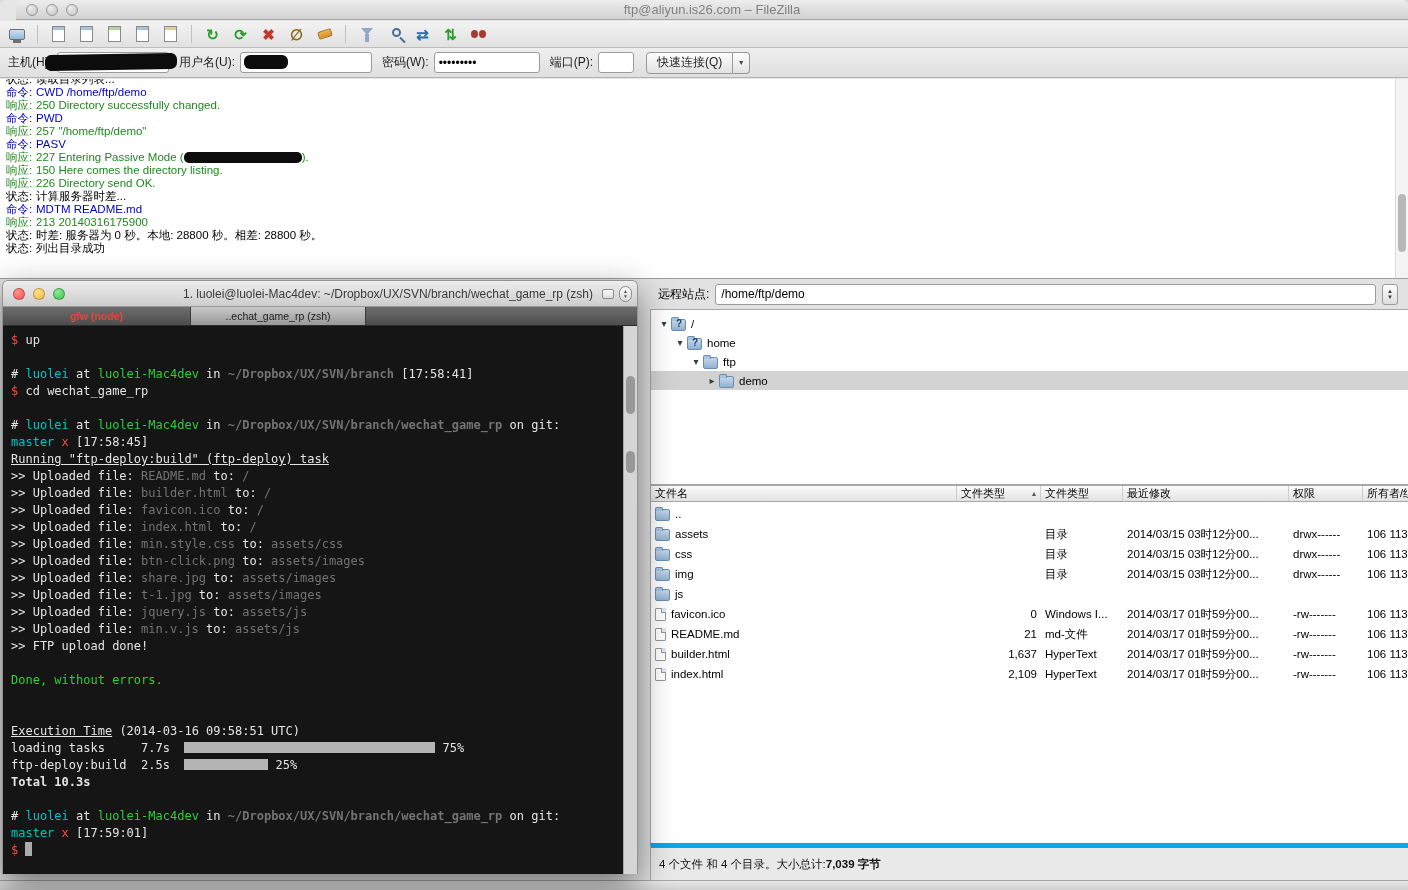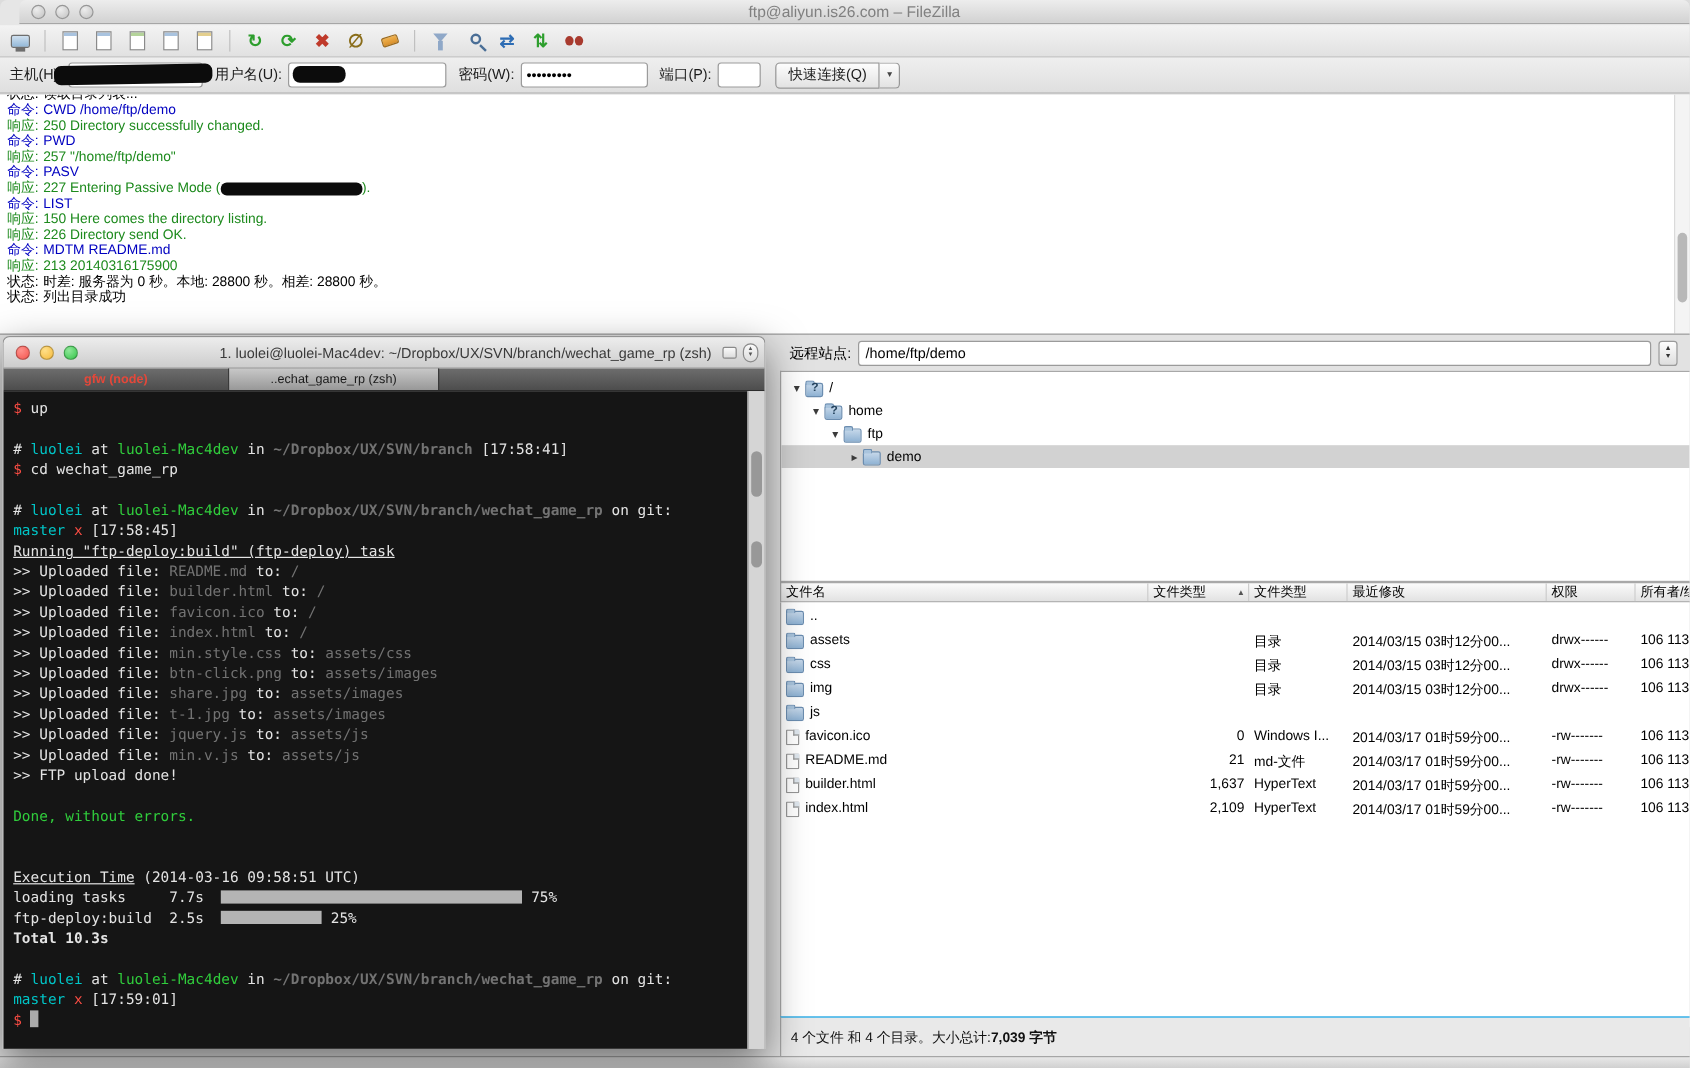--- a/index.html
+++ b/index.html
@@ -75,21 +75,21 @@
 .hcell{display:flex;align-items:center;justify-content:space-between;padding:0 4px;border-right:1px solid #cdcdcd;flex:none;overflow:hidden;white-space:nowrap}
 .col-name{width:306px}.col-size{width:84px}.col-type{width:82px}.col-mod{width:166px}.col-perm{width:74px}
 .col-owner{flex:1 1 auto;border-right:none}
 .sort{font-size:8px;color:#555;margin-left:2px}
 .file-rows{position:absolute;top:223px;left:0;right:0;bottom:24px;background:#fff;border-left:1px solid #a8a8a8;overflow:hidden;padding-top:2px}
 .file-row{display:flex;height:20px;align-items:center;font-size:11.5px;white-space:nowrap}
 .fcell{padding:0 4px;flex:none;overflow:hidden}
 .fcell.col-size{text-align:right}
 .fcell.col-owner{flex:1 1 auto}
 .name-inner{display:flex;align-items:center;gap:5px}
-.remote-status{position:absolute;left:0;right:0;bottom:0;height:24px;background:#e9e9e9;border-top:1px solid #0ea5e9;border-left:1px solid #a8a8a8;display:flex;align-items:center;padding:16px 8px;font-size:11.5px;color:#111}
+.remote-status{position:absolute;left:0;right:0;bottom:0;height:24px;background:#e9e9e9;border-top:5px solid #0ea5e9;border-left:1px solid #a8a8a8;display:flex;align-items:center;padding:16px 8px;font-size:11.5px;color:#111}
 .bottombar{position:absolute;left:0;right:0;bottom:0;height:10px;background:linear-gradient(#e8e8e8,#d0d0d0);border-top:1px solid #a6a6a6}
 
 
 .terminal{position:absolute;left:2px;top:280px;width:636px;height:594px;z-index:5;border-radius:6px 6px 0 0;box-shadow:0 12px 34px rgba(0,0,0,.5);border:1px solid rgba(0,0,0,.35);border-bottom:none}
 .term-titlebar{height:26px;background:linear-gradient(#ededed,#cdcdcd);border-radius:5px 5px 0 0;border-bottom:1px solid #969696;position:relative;display:flex;align-items:center}
 .t-lights{position:absolute;left:10px;display:flex;gap:8px}
 .light{width:12px;height:12px;border-radius:50%;border:1px solid rgba(0,0,0,.25)}
 .light.red{background:radial-gradient(circle at 35% 30%,#ff918c,#f4554e)}
 .light.yellow{background:radial-gradient(circle at 35% 30%,#ffe08a,#f5ba3c)}
 .light.green{background:radial-gradient(circle at 35% 30%,#90e89a,#34c549)}
@@ -205,23 +205,23 @@
   </div>
 
   <div class="log" id="log">
       <div class="log-line status"><span class="pfx">状态:</span><span>读取目录列表...</span></div>
       <div class="log-line command"><span class="pfx">命令:</span><span>CWD /home/ftp/demo</span></div>
       <div class="log-line response"><span class="pfx">响应:</span><span>250 Directory successfully changed.</span></div>
       <div class="log-line command"><span class="pfx">命令:</span><span>PWD</span></div>
       <div class="log-line response"><span class="pfx">响应:</span><span>257 "/home/ftp/demo"</span></div>
       <div class="log-line command"><span class="pfx">命令:</span><span>PASV</span></div>
       <div class="log-line response"><span class="pfx">响应:</span><span>227 Entering Passive Mode (</span><span class="scr-pasv"></span><span>).</span></div>
-      <div class="log-line command"><span class="pfx">命令:</span><span>LIST</span></div>
       <div class="log-line response"><span class="pfx">响应:</span><span>150 Here comes the directory listing.</span></div>
       <div class="log-line response"><span class="pfx">响应:</span><span>226 Directory send OK.</span></div>
+      <div class="log-line status"><span class="pfx">状态:</span><span>计算服务器时差...</span></div>
       <div class="log-line command"><span class="pfx">命令:</span><span>MDTM README.md</span></div>
       <div class="log-line response"><span class="pfx">响应:</span><span>213 20140316175900</span></div>
       <div class="log-line status"><span class="pfx">状态:</span><span>时差: 服务器为 0 秒。本地: 28800 秒。相差: 28800 秒。</span></div>
       <div class="log-line status"><span class="pfx">状态:</span><span>列出目录成功</span></div>
     </div>
   <div class="log-sb">
       <span class="thumb"></span>
     </div>
 
   <div class="main">

